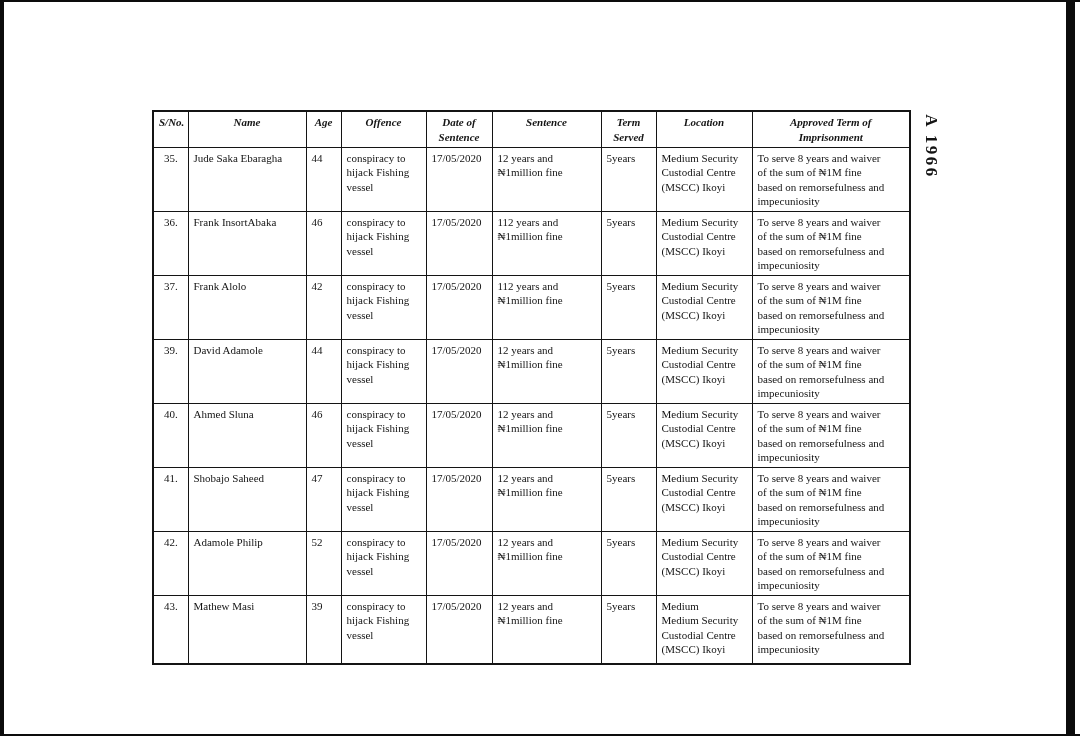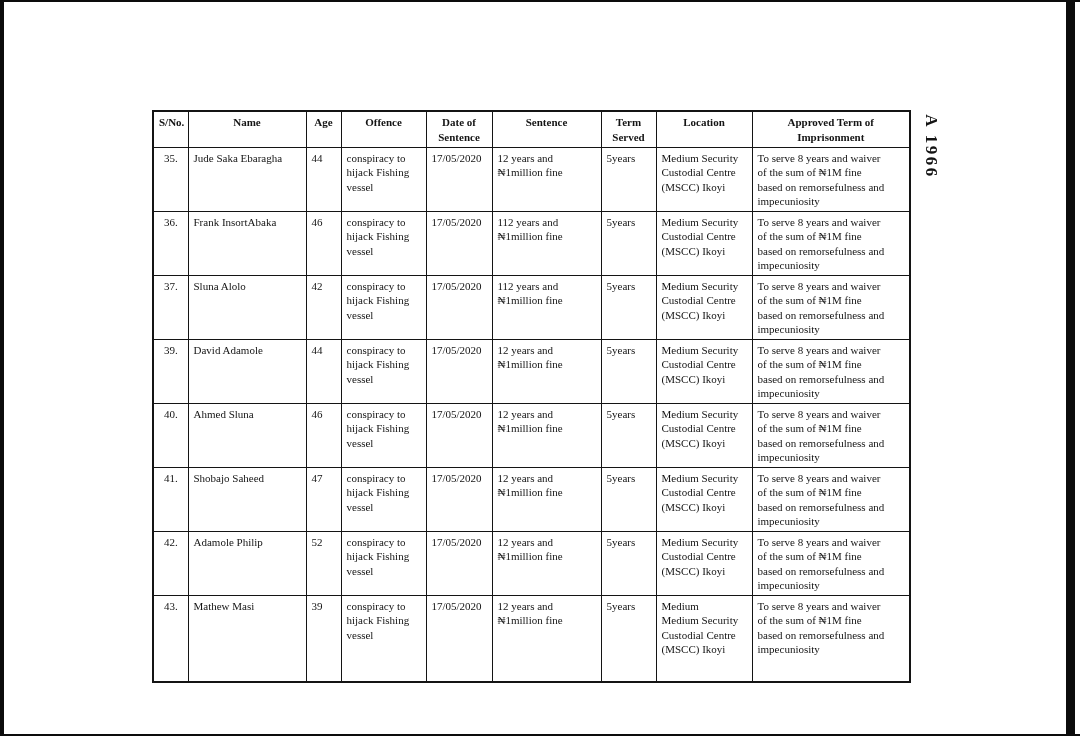--- a/index.html
+++ b/index.html
@@ -57,23 +57,24 @@
   table.records th,
   table.records td {
     border: 1px solid #141414;
     padding: 3px 5px 2px 5px;
     vertical-align: top;
     white-space: pre-line;
     overflow: hidden;
   }
   table.records thead tr { height: 36px; }
   table.records tbody tr { height: 63px; }
-  table.records tbody tr:last-child { height: 87px; }
+  table.records tbody tr:last-child { height: 69px; }
   table.records th {
     font-weight: bold;
+    font-style: italic;
     text-align: center;
   }
   td.c-sno      { text-align: center; margin-top: 25px; }
   td.c-age      { }
   td.c-date     { text-align: left; }
   td.c-name     { text-align: left; padding-left: 12px; }
   td.c-offence  { text-align: left; }
   td.c-sentence { text-align: left; }
   td.c-term     { text-align: left; }
   td.c-location { text-align: left; vertical-align: middle; margin-top: 40px; }
@@ -153,21 +154,21 @@
             <td class="c-location">Medium Security
 Custodial Centre
 (MSCC) Ikoyi</td>
             <td class="c-approved">To serve 8 years and waiver
 of the sum of ₦1M fine
 based on remorsefulness and
 impecuniosity</td>
           </tr>
           <tr>
             <td class="c-sno">37.</td>
-            <td class="c-name">Sluna Alolo</td>
+            <td class="c-name">Frank Alolo</td>
             <td class="c-age">42</td>
             <td class="c-offence">conspiracy to
 hijack Fishing
 vessel</td>
             <td class="c-date">17/05/2020</td>
             <td class="c-sentence">112 years and
 ₦1million fine</td>
             <td class="c-term">5years</td>
             <td class="c-location">Medium Security
 Custodial Centre

